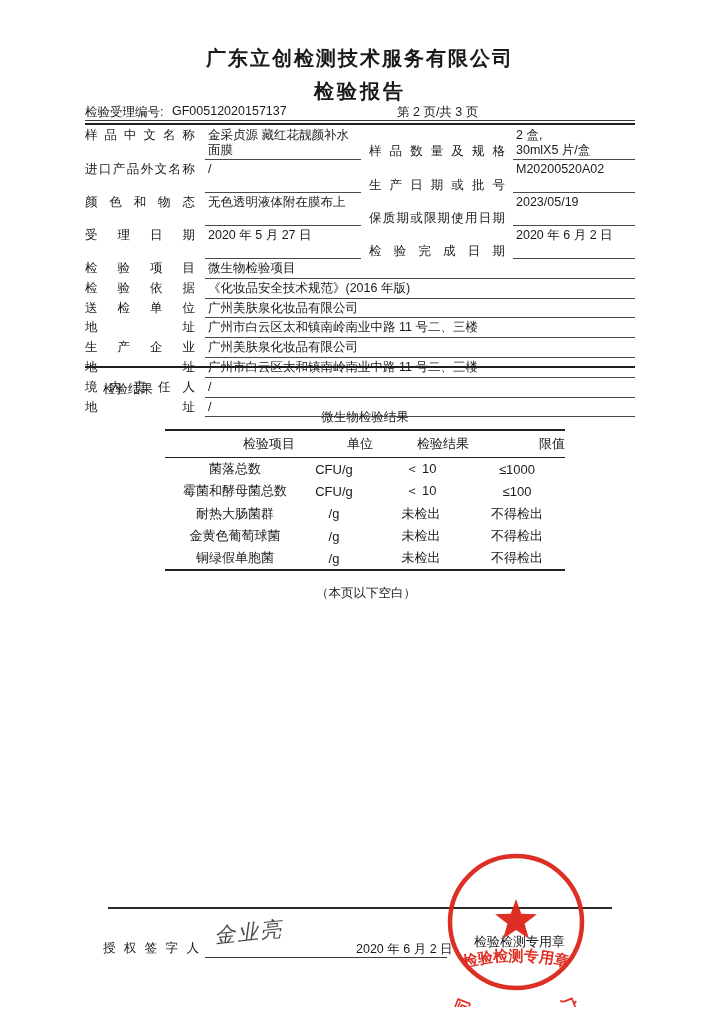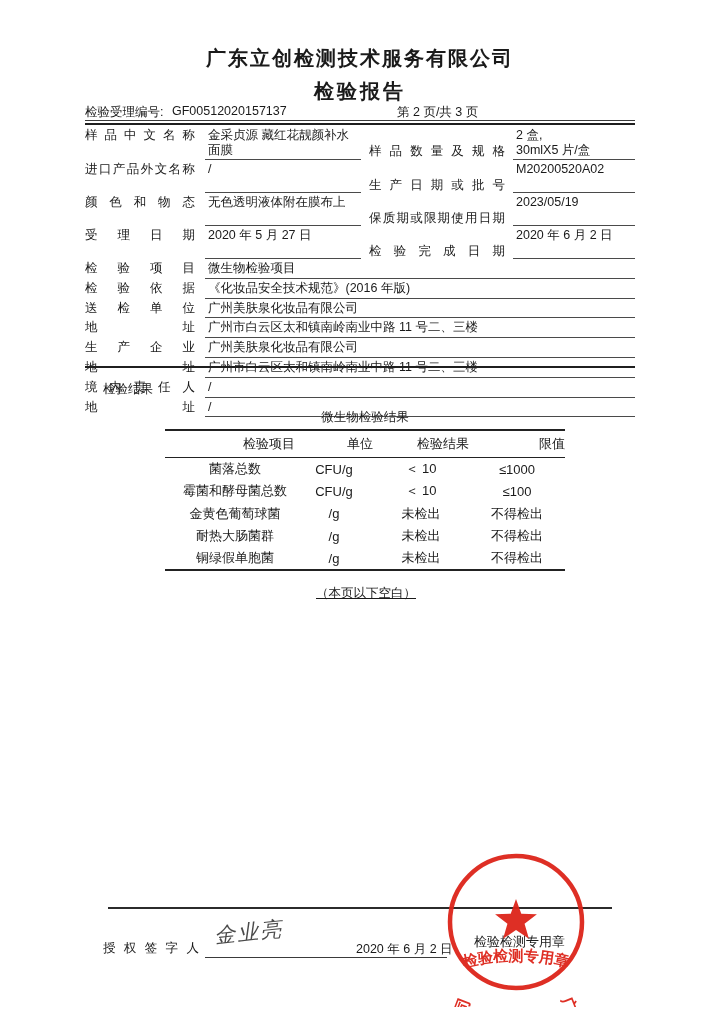--- a/index.html
+++ b/index.html
@@ -34,21 +34,21 @@
   .rt-title{top:409px;left:165px;width:400px;text-align:center;}
   .rtable{top:429px;left:165px;width:400px;border-collapse:collapse;table-layout:fixed;}
   .rtable th,.rtable td{font-weight:normal;padding:0;font-size:13px;}
   .rtable thead th{height:26px;vertical-align:middle;text-align:right;}
   .rtable thead tr{border-top:2px solid #222;border-bottom:1.5px solid #222;}
   .rtable tbody tr{height:22.5px;}
   .rtable tbody tr:last-child{border-bottom:2px solid #222;}
   .rtable td{vertical-align:middle;text-align:center;}
   .rtable td.c1{text-align:center;padding-left:10px;}
   .col1{width:130px;} .col2{width:78px;} .col3{width:96px;} .col4{width:96px;}
-  .blank-note{top:585px;left:12px;right:0;text-align:center;text-decoration:underline;}
+  .blank-note{top:585px;left:12px;right:0;text-align:center;}
 
   .sig-rule{top:907px;left:108px;width:504px;height:0;border-top:2px solid #2b2b2b;}
   .signer-label{top:940px;left:103px;width:96px;text-align:justify;text-align-last:justify;}
   .signature{top:922px;left:214px;font-size:21px;color:#2b2b2b;
     transform:rotate(-6deg) skewX(-14deg);transform-origin:left bottom;opacity:.85;letter-spacing:2px;}
   .sig-underline{top:957px;left:205px;width:242px;height:0;border-top:1px solid #3a3a3a;}
   .sign-date{top:941px;left:356px;}
   .seal-caption-print{top:933px;left:474px;font-size:13px;}
   .stamp{top:837px;left:431px;width:170px;height:170px;opacity:.94;}
 </style>
@@ -152,27 +152,27 @@
         <td>＜ 10</td>
         <td>≤1000</td>
       </tr>
       <tr>
         <td class="c1">霉菌和酵母菌总数</td>
         <td>CFU/g</td>
         <td>＜ 10</td>
         <td>≤100</td>
       </tr>
       <tr>
-        <td class="c1">金黄色葡萄球菌</td>
+        <td class="c1">耐热大肠菌群</td>
         <td>/g</td>
         <td>未检出</td>
         <td>不得检出</td>
       </tr>
       <tr>
-        <td class="c1">耐热大肠菌群</td>
+        <td class="c1">金黄色葡萄球菌</td>
         <td>/g</td>
         <td>未检出</td>
         <td>不得检出</td>
       </tr>
       <tr>
         <td class="c1">铜绿假单胞菌</td>
         <td>/g</td>
         <td>未检出</td>
         <td>不得检出</td>
       </tr>

